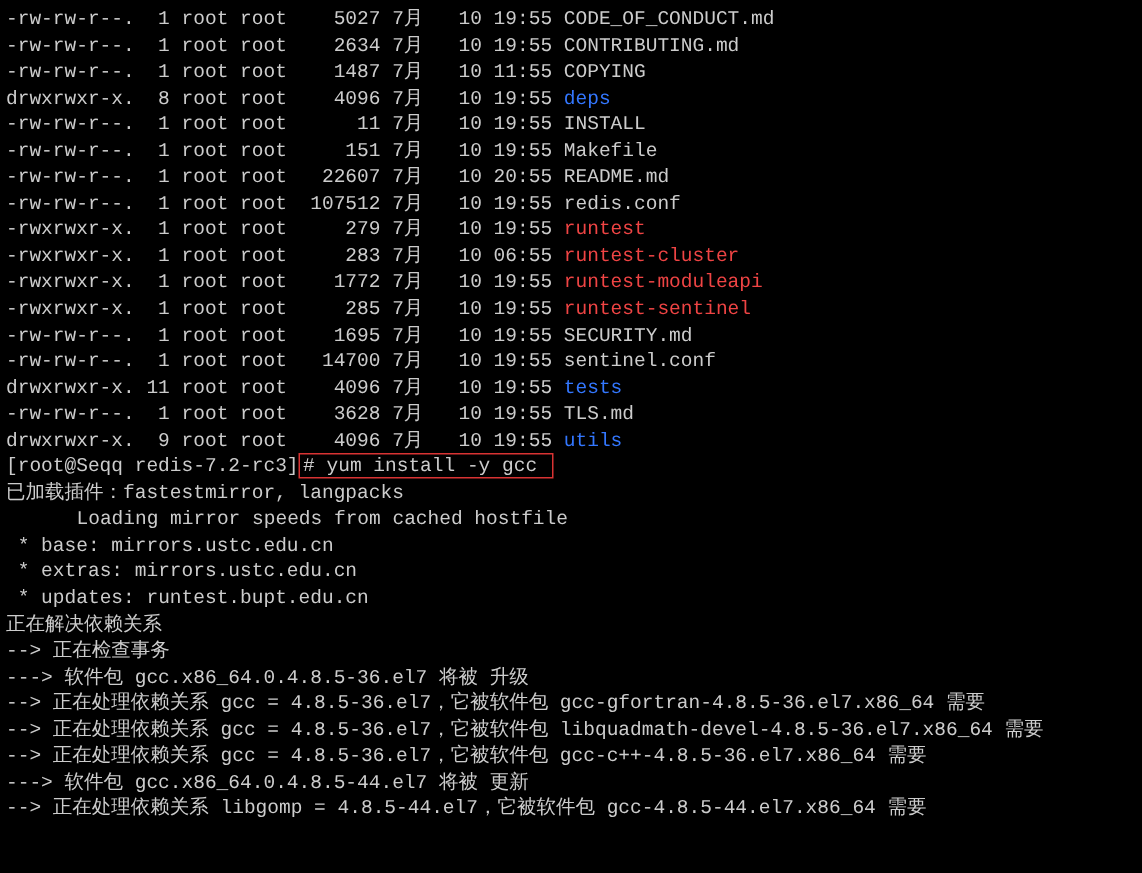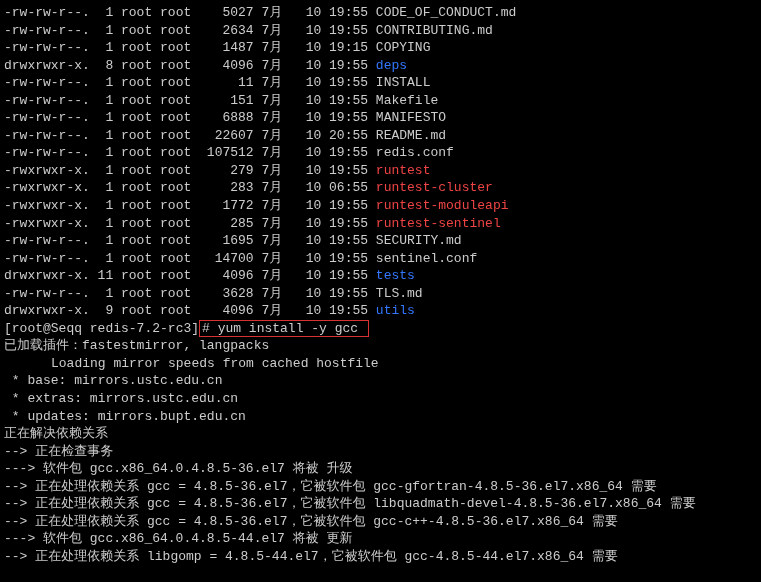--- a/index.html
+++ b/index.html
@@ -18,42 +18,41 @@
   .green { color: #ef4444; }
   .red-box { border: 1px solid #d83333; padding: 0 2px; }
   .prompt-user { color: #ccc; }
 </style>
 </head>
 <body>
 
 <div id="terminal">
     <div class="row"><span>-rw-rw-r--.  1 root root    5027 7月   10 19:55 </span><span>CODE_OF_CONDUCT.md</span></div>
     <div class="row"><span>-rw-rw-r--.  1 root root    2634 7月   10 19:55 </span><span>CONTRIBUTING.md</span></div>
-    <div class="row"><span>-rw-rw-r--.  1 root root    1487 7月   10 19:15 </span><span>COPYING</span></div>
+    <div class="row"><span>-rw-rw-r--.  1 root root    1487 7月   10 11:55 </span><span>COPYING</span></div>
     <div class="row"><span>drwxrwxr-x.  8 root root    4096 7月   10 19:55 </span><span class="blue">deps</span></div>
     <div class="row"><span>-rw-rw-r--.  1 root root      11 7月   10 19:55 </span><span>INSTALL</span></div>
     <div class="row"><span>-rw-rw-r--.  1 root root     151 7月   10 19:55 </span><span>Makefile</span></div>
-    <div class="row"><span>-rw-rw-r--.  1 root root    6888 7月   10 19:55 </span><span>MANIFESTO</span></div>
     <div class="row"><span>-rw-rw-r--.  1 root root   22607 7月   10 20:55 </span><span>README.md</span></div>
     <div class="row"><span>-rw-rw-r--.  1 root root  107512 7月   10 19:55 </span><span>redis.conf</span></div>
     <div class="row"><span>-rwxrwxr-x.  1 root root     279 7月   10 19:55 </span><span class="green">runtest</span></div>
     <div class="row"><span>-rwxrwxr-x.  1 root root     283 7月   10 06:55 </span><span class="green">runtest-cluster</span></div>
     <div class="row"><span>-rwxrwxr-x.  1 root root    1772 7月   10 19:55 </span><span class="green">runtest-moduleapi</span></div>
     <div class="row"><span>-rwxrwxr-x.  1 root root     285 7月   10 19:55 </span><span class="green">runtest-sentinel</span></div>
     <div class="row"><span>-rw-rw-r--.  1 root root    1695 7月   10 19:55 </span><span>SECURITY.md</span></div>
     <div class="row"><span>-rw-rw-r--.  1 root root   14700 7月   10 19:55 </span><span>sentinel.conf</span></div>
     <div class="row"><span>drwxrwxr-x. 11 root root    4096 7月   10 19:55 </span><span class="blue">tests</span></div>
     <div class="row"><span>-rw-rw-r--.  1 root root    3628 7月   10 19:55 </span><span>TLS.md</span></div>
     <div class="row"><span>drwxrwxr-x.  9 root root    4096 7月   10 19:55 </span><span class="blue">utils</span></div>
     <div class="row"><span class="prompt-user">[root@Seqq redis-7.2-rc3]</span><span class="red-box"># yum install -y gcc </span></div>
     <div style="white-space: pre-wrap;">已加载插件：fastestmirror, langpacks</div>
     <div style="white-space: pre-wrap; margin-left: 47px;">Loading mirror speeds from cached hostfile</div>
     <div style="white-space: pre-wrap;"> * base: mirrors.ustc.edu.cn</div>
     <div style="white-space: pre-wrap;"> * extras: mirrors.ustc.edu.cn</div>
-    <div style="white-space: pre-wrap;"> * updates: mirrors.bupt.edu.cn</div>
+    <div style="white-space: pre-wrap;"> * updates: runtest.bupt.edu.cn</div>
     <div style="white-space: pre-wrap;">正在解决依赖关系</div>
     <div style="white-space: pre-wrap;">--&gt; 正在检查事务</div>
     <div style="white-space: pre-wrap;">---&gt; 软件包 gcc.x86_64.0.4.8.5-36.el7 将被 升级</div>
     <div style="white-space: pre-wrap;">--&gt; 正在处理依赖关系 gcc = 4.8.5-36.el7，它被软件包 gcc-gfortran-4.8.5-36.el7.x86_64 需要</div>
     <div style="white-space: pre-wrap;">--&gt; 正在处理依赖关系 gcc = 4.8.5-36.el7，它被软件包 libquadmath-devel-4.8.5-36.el7.x86_64 需要</div>
     <div style="white-space: pre-wrap;">--&gt; 正在处理依赖关系 gcc = 4.8.5-36.el7，它被软件包 gcc-c++-4.8.5-36.el7.x86_64 需要</div>
     <div style="white-space: pre-wrap;">---&gt; 软件包 gcc.x86_64.0.4.8.5-44.el7 将被 更新</div>
     <div style="white-space: pre-wrap;">--&gt; 正在处理依赖关系 libgomp = 4.8.5-44.el7，它被软件包 gcc-4.8.5-44.el7.x86_64 需要</div>
   </div>
 

